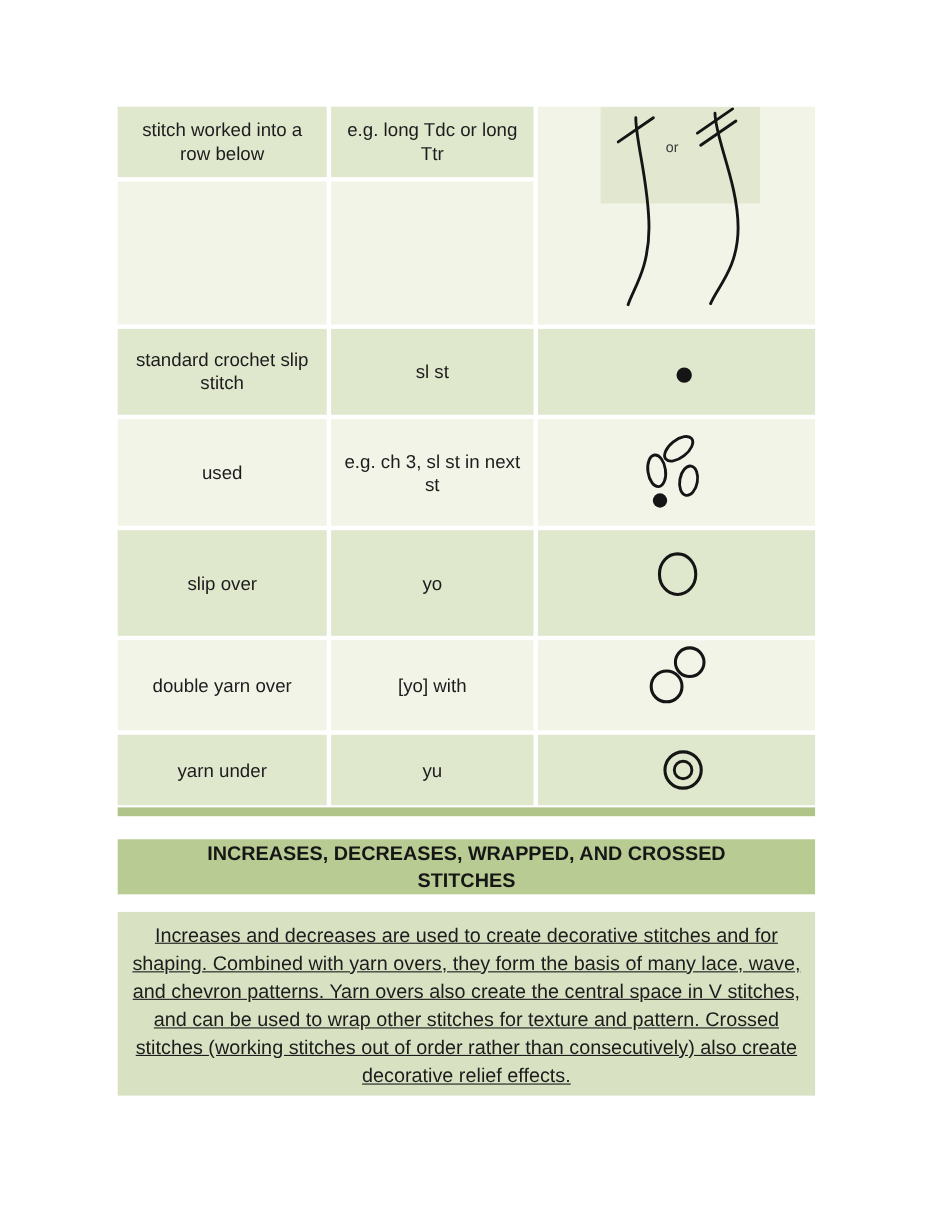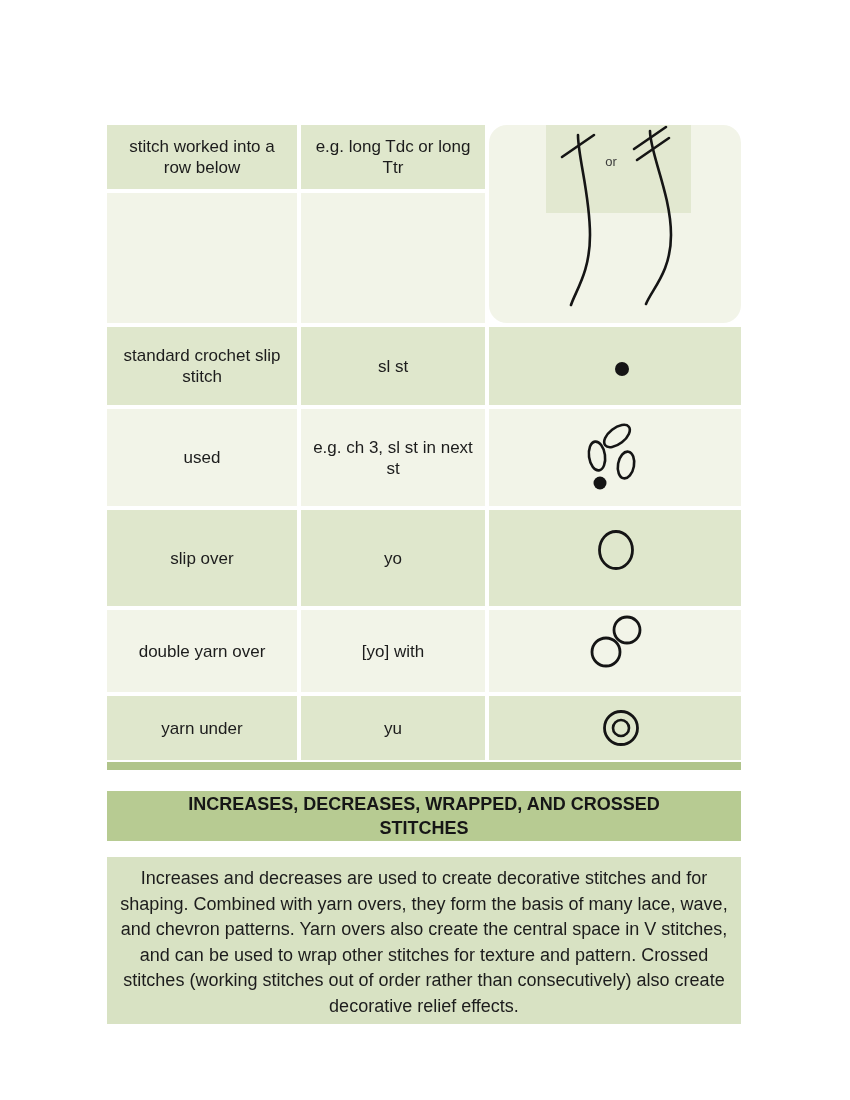--- a/index.html
+++ b/index.html
@@ -4,40 +4,40 @@
 <style>
   html,body { margin:0; padding:0; }
   body {
     width:850px; height:1100px;
     background:#ffffff;
     font-family:"Liberation Sans", sans-serif;
     color:#1c1c1c;
     position:relative;
     overflow:hidden;
   }
-  .page { position:absolute; inset:0;margin-top:28px; }
+  .page { position:absolute; inset:0; }
 
   
   .stitch-table {
     position:absolute; left:107px; top:97px; width:634px;
     display:grid;
     grid-template-columns:190px 184px 252px;
     grid-template-rows:64px 130px 78px 97px 96px 82px 64px;
     gap:4px;
   }
   .cell {
     display:flex; align-items:center; justify-content:center;
     text-align:center;
     font-size:17px; line-height:21px;
     padding:2px 8px; box-sizing:border-box;
   }
   .cell.dark  { background:var(--row-dark); }
   .cell.light { background:var(--row-light); }
   .symbol-cell { padding:0; position:relative; }
-  .longstitch-cell { grid-column:3; grid-row:1 / span 2;border-radius:18px; }
+  .longstitch-cell { grid-column:3; grid-row:1 / span 2; }
   .or-label {
     position:absolute; left:104px; top:30px;
     width:36px; text-align:center;
     font-size:13px; color:#3c3c3c; line-height:13px;
   }
   svg { display:block; }
 
   
   .table-bottom-bar {
     position:absolute; left:107px; top:734px;
@@ -59,20 +59,21 @@
 
   
   .section-body {
     position:absolute; left:107px; top:829px;
     width:634px; height:167px;
     background:var(--paragraph-bg);
     box-sizing:border-box; padding:9px 5px;
     text-align:center;
     font-size:18px; line-height:25.5px;
     color:#1c1c1c;
+    text-decoration:underline;
   }
 </style>
 </head>
 <body>
 
 <div class="page">
 
   <div class="stitch-table">
 
     <div class="cell dark">

